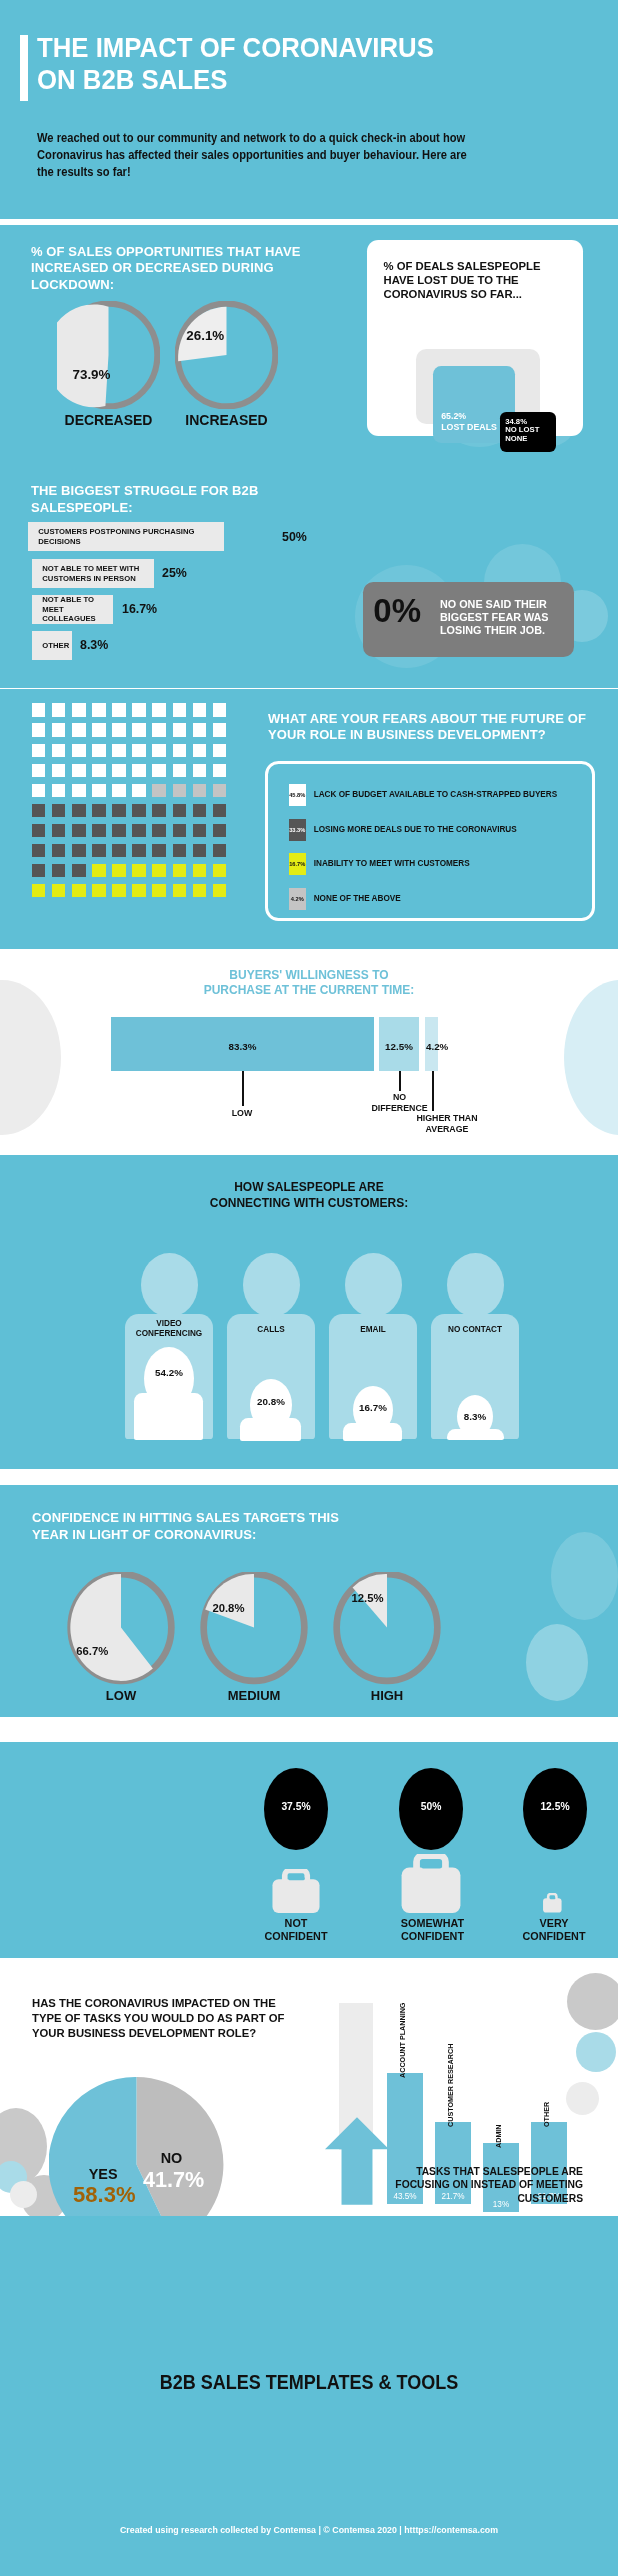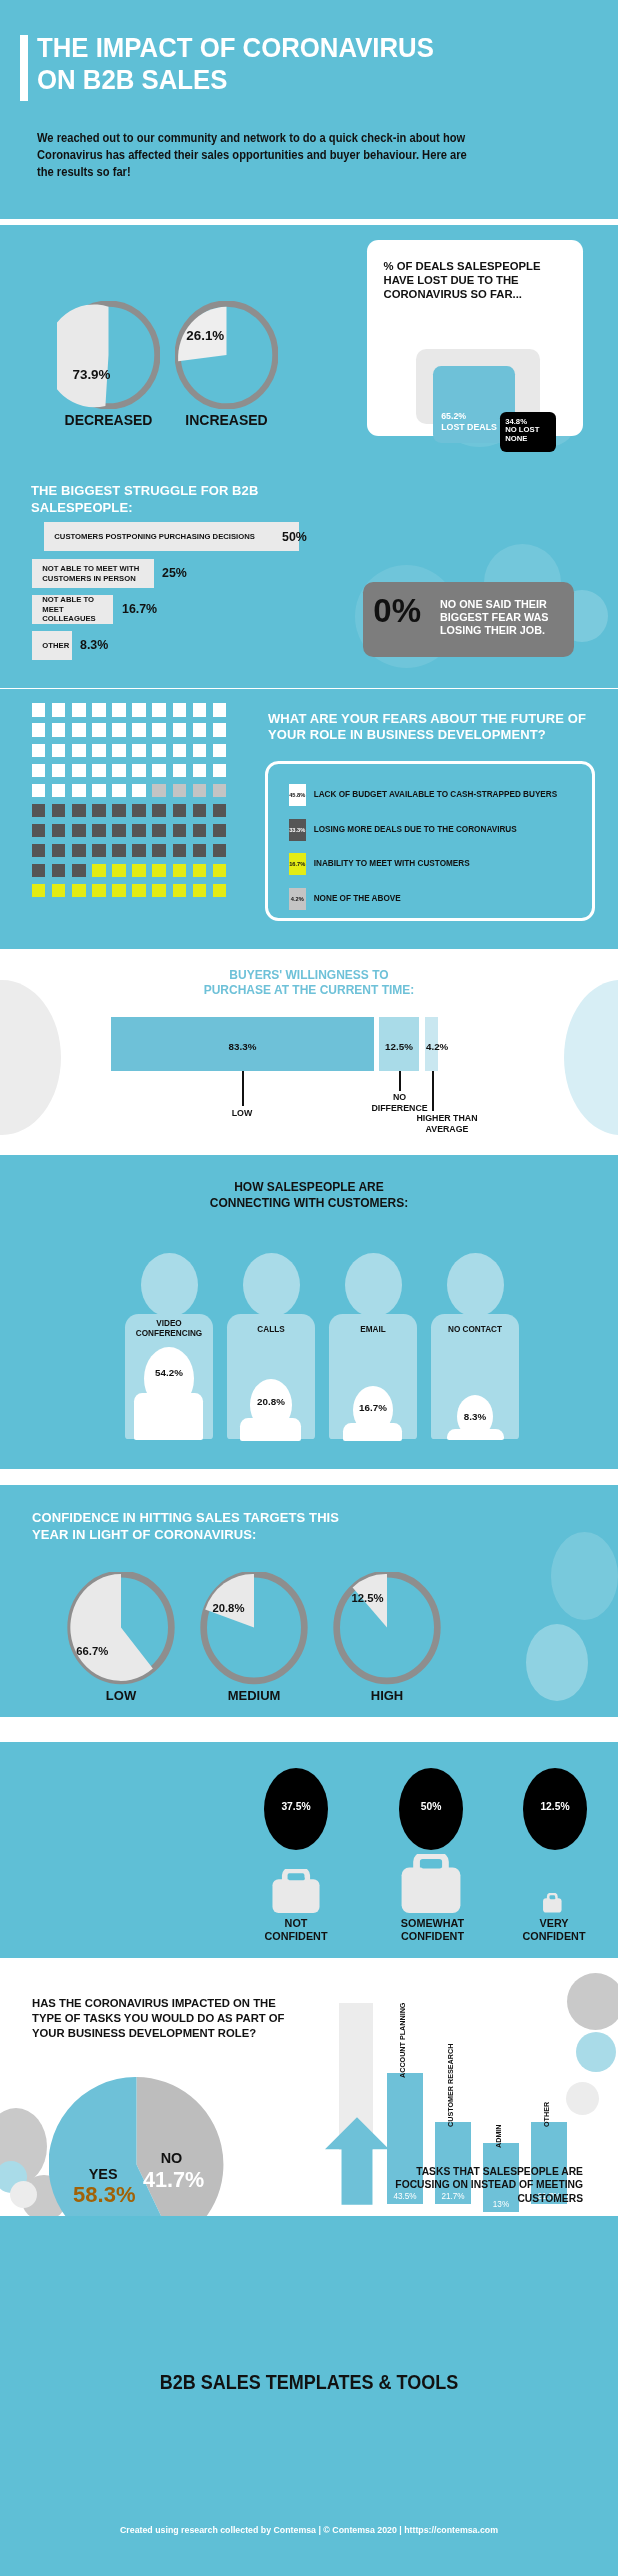--- a/index.html
+++ b/index.html
@@ -169,20 +169,21 @@
       <div>THE IMPACT OF CORONAVIRUS</div>
       <div>ON B2B SALES</div>
     </div>
     <div id="hero-sub">We reached out to our community and network to do a quick check-in about how Coronavirus has affected their sales opportunities and buyer behaviour. Here are the results so far!</div>
   </div>
   <div class="white-gap" style="top:219px;height:6.2px"></div>
 
   <div class="band" id="sec1">
     <div class="deco" style="left:433px;top:129px;width:93px;height:93px;background:rgba(255,255,255,.10)"></div>
     <div class="deco" style="left:520px;top:165px;width:57px;height:57px;background:rgba(255,255,255,.12)"></div>
+    <div id="sec1-title" class="hdr-white">% OF SALES OPPORTUNITIES THAT HAVE INCREASED OR DECREASED DURING LOCKDOWN:</div>
 
     <div class="donut-wrap" style="left:57px;top:76px;width:103px;height:108px">
       <svg width="103" height="108" viewBox="0 0 200 210">
         <ellipse cx="100" cy="105" rx="95" ry="100" fill="none" stroke="#8e8e8e" stroke-width="12"></ellipse>
         <path d="M100 105 L100 11 A95 100 0 1 0 94 204 Z" fill="#e9e9e9"></path>
       </svg>
       <div class="pie-pct" style="left:15.5px;top:66px">73.9%</div>
       <div class="donut-label" style="top:111px">DECREASED</div>
     </div>
 
@@ -213,21 +214,21 @@
       </div>
     </div>
   </div>
 
   <div class="band" id="sec2">
     <div class="deco" style="left:355px;top:93px;width:103px;height:103px;background:rgba(255,255,255,.10)"></div>
     <div class="deco" style="left:484px;top:72px;width:77px;height:77px;background:rgba(255,255,255,.13)"></div>
     <div class="deco" style="left:556px;top:118px;width:52px;height:52px;background:rgba(255,255,255,.18)"></div>
     <div id="sec2-title" class="hdr-white">THE BIGGEST STRUGGLE FOR B2B SALESPEOPLE:</div>
 
-    <div class="sbar" style="left:44px;top:50px;width:255px;height:29px">
+    <div class="sbar" style="left:28px;top:50px;width:196px;height:29px">
       <span>CUSTOMERS POSTPONING PURCHASING DECISIONS</span>
     </div>
     <div class="sval" style="left:282px;top:58px">50%</div>
 
     <div class="sbar" style="left:32px;top:87px;width:122px;height:29px; flex-direction:column; align-items:flex-start; justify-content:center;">
       <span>NOT ABLE TO MEET WITH</span>
       <span>CUSTOMERS IN PERSON</span>
     </div>
     <div class="sval" style="left:162px;top:94px">25%</div>
 

